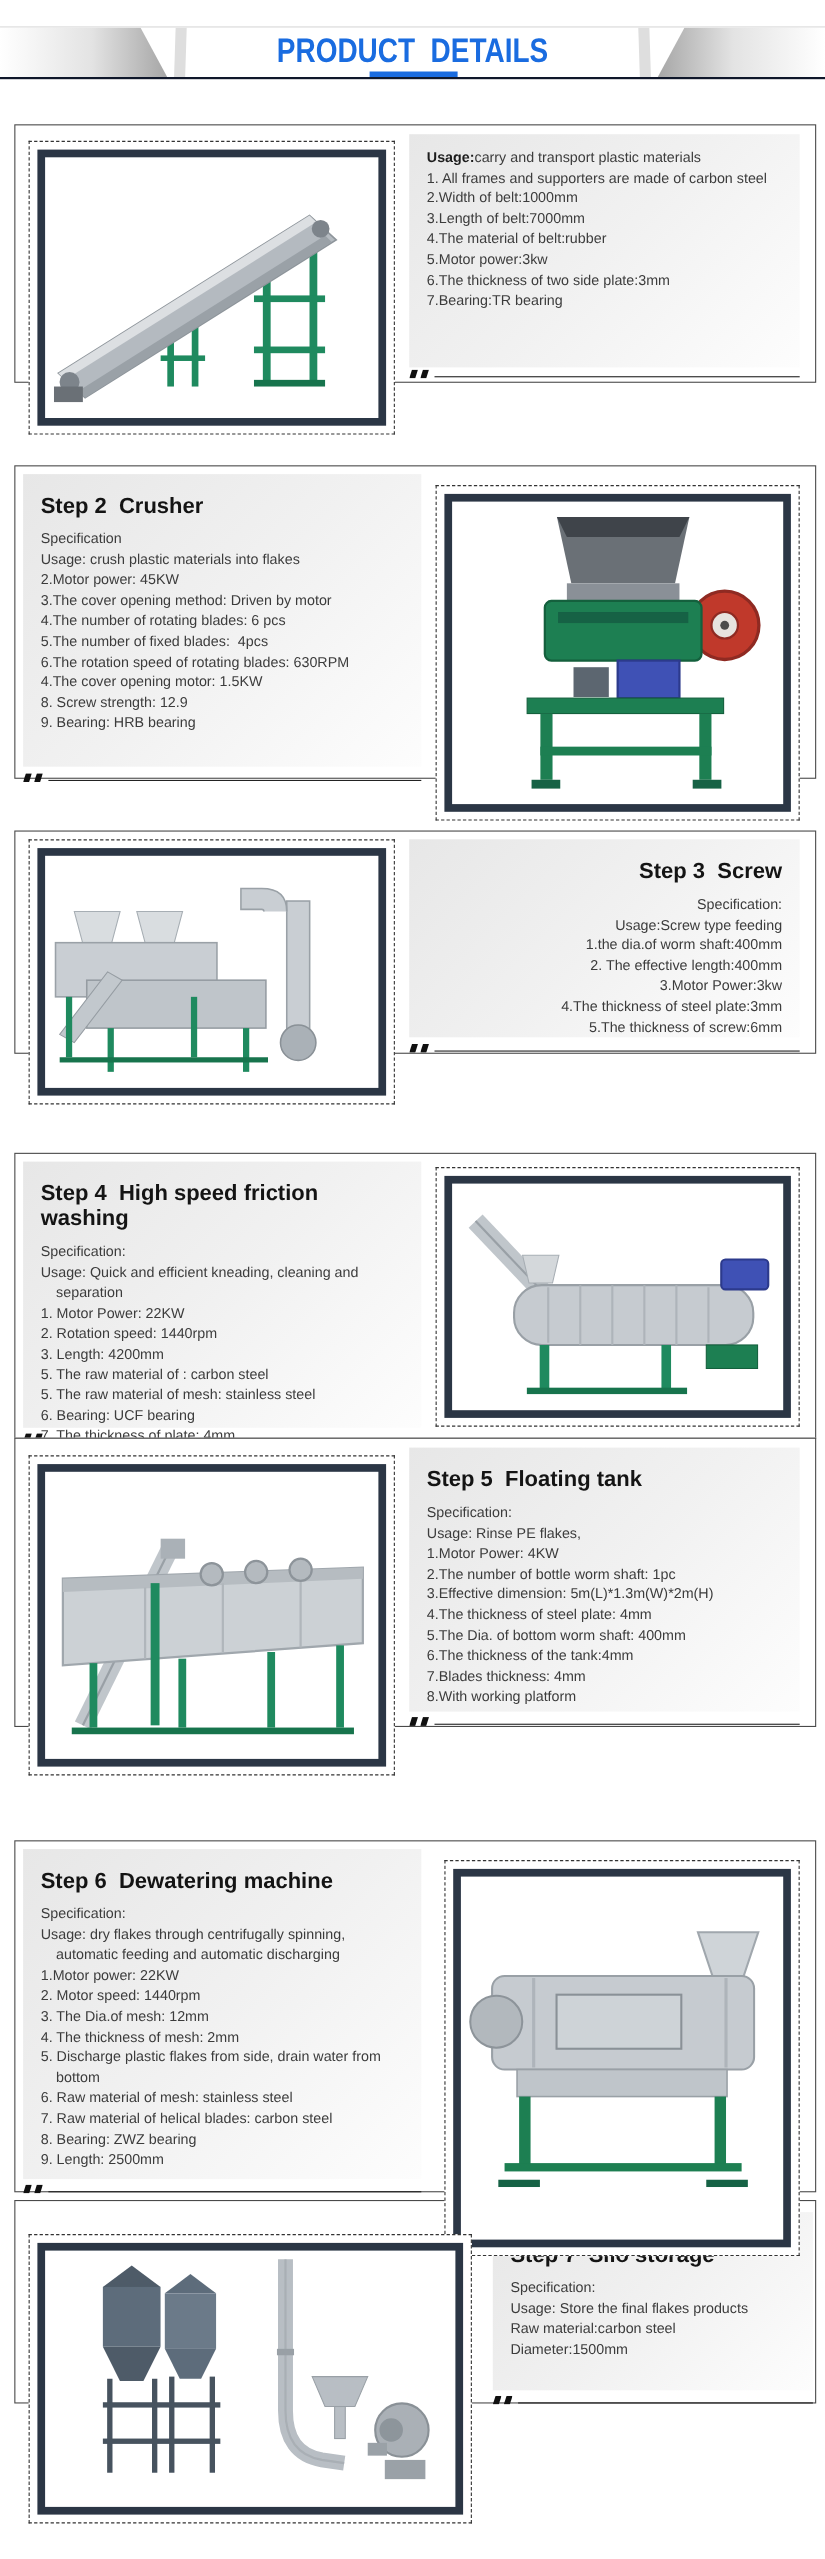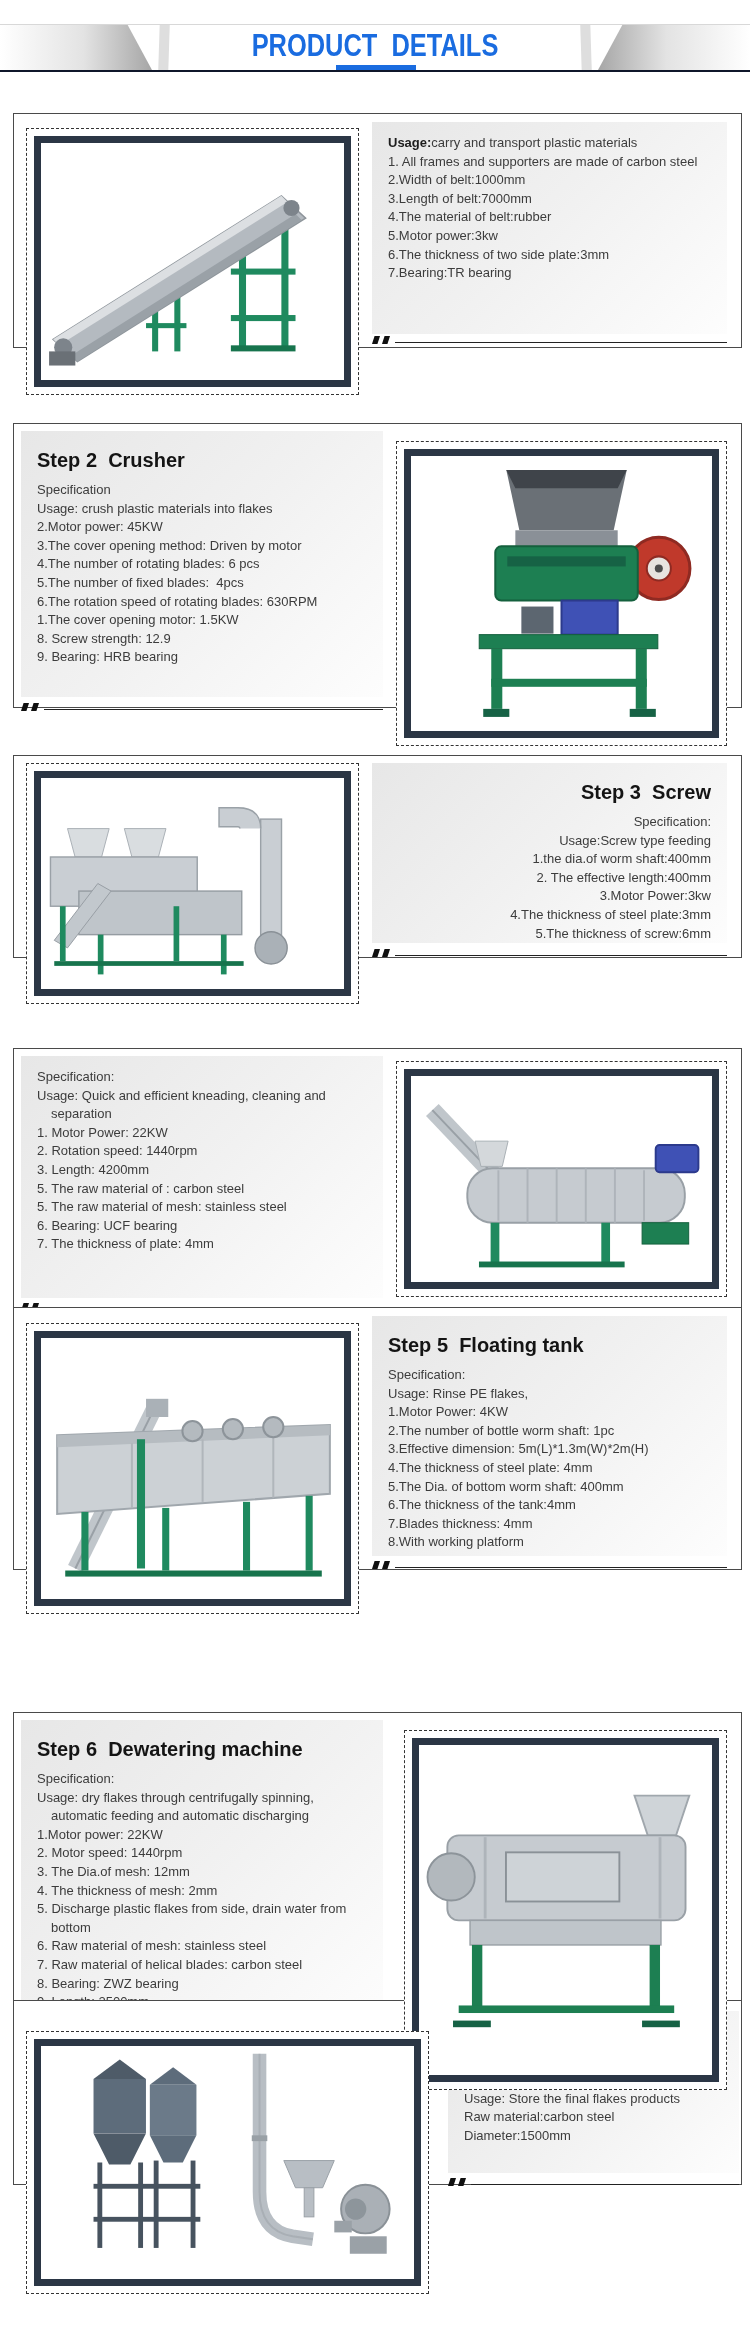--- a/index.html
+++ b/index.html
@@ -23,21 +23,21 @@
               white-space:pre;transform:scaleX(.82);}
   .band-underline{position:absolute;left:336px;top:40px;width:80px;height:5px;background:#1a6ce0;}
 
   
   .card{position:absolute;left:13px;width:729px;background:#fff;border:1px solid #4a4a4a;box-sizing:border-box;}
   .s1{top:113px;height:235px;}
   .s2{top:423px;height:285px;}
   .s3{top:755px;height:203px;text-align:right;}
   .s4{top:1048px;height:260px;}
   .s5{top:1307px;height:263px;}
-  .s6{top:1712px;height:320px;padding-left:24px;}
+  .s6{top:1673px;height:320px;padding-left:24px;}
   .s7{top:2000px;height:185px;}
 
   .imgwrap{position:absolute;box-sizing:border-box;border:1px dashed #333;padding:7px;background:#fff;z-index:2;}
   .imgframe{width:100%;height:100%;box-sizing:border-box;border:7px solid #2b3645;background:#fff;
             display:flex;align-items:center;justify-content:center;overflow:hidden;}
   .imgframe svg{width:100%;height:100%;}
 
   .panel{position:absolute;box-sizing:border-box;padding:12px 16px;
          background:linear-gradient(135deg,#e7e7e7 0%,#f1f1f1 50%,#fdfdfd 100%);}
   .heading{margin:6px 0 9px;font-size:20px;font-weight:bold;color:#141414;white-space:pre-wrap;}
@@ -135,21 +135,21 @@
     <div class="panel">
       <h2 class="heading">Step 2  Crusher</h2>
       <div class="specs">
           <div class="spec-line">Specification</div>
           <div class="spec-line">Usage: crush plastic materials into flakes</div>
           <div class="spec-line">2.Motor power: 45KW</div>
           <div class="spec-line">3.The cover opening method: Driven by motor</div>
           <div class="spec-line">4.The number of rotating blades: 6 pcs</div>
           <div class="spec-line">5.The number of fixed blades:  4pcs</div>
           <div class="spec-line">6.The rotation speed of rotating blades: 630RPM</div>
-          <div class="spec-line">1.The cover opening motor: 1.5KW</div>
+          <div class="spec-line">4.The cover opening motor: 1.5KW</div>
           <div class="spec-line">8. Screw strength: 12.9</div>
           <div class="spec-line">9. Bearing: HRB bearing</div>
         </div>
     </div>
     <div class="imgwrap">
       <div class="imgframe">
         <svg viewBox="0 0 300 270">
           <g>
             <circle cx="247" cy="110" r="31" fill="#c0392b" stroke="#8f2a22" stroke-width="3"></circle>
             <circle cx="247" cy="110" r="12" fill="#e7e3df" stroke="#8f2a22" stroke-width="2"></circle>
@@ -224,20 +224,21 @@
     </div>
     <div class="marks">
       <span class="tick"></span>
       <span class="tick"></span>
       <span class="rule"></span>
     </div>
   </section>
 
   <section class="card s4">
     <div class="panel">
+      <h2 class="heading">Step 4  High speed friction washing</h2>
       <div class="specs">
           <div class="spec-line">Specification:</div>
           <div class="spec-line">Usage: Quick and efficient kneading, cleaning and separation</div>
           <div class="spec-line">1. Motor Power: 22KW</div>
           <div class="spec-line">2. Rotation speed: 1440rpm</div>
           <div class="spec-line">3. Length: 4200mm</div>
           <div class="spec-line">5. The raw material of : carbon steel</div>
           <div class="spec-line">5. The raw material of mesh: stainless steel</div>
           <div class="spec-line">6. Bearing: UCF bearing</div>
           <div class="spec-line">7. The thickness of plate: 4mm</div>

